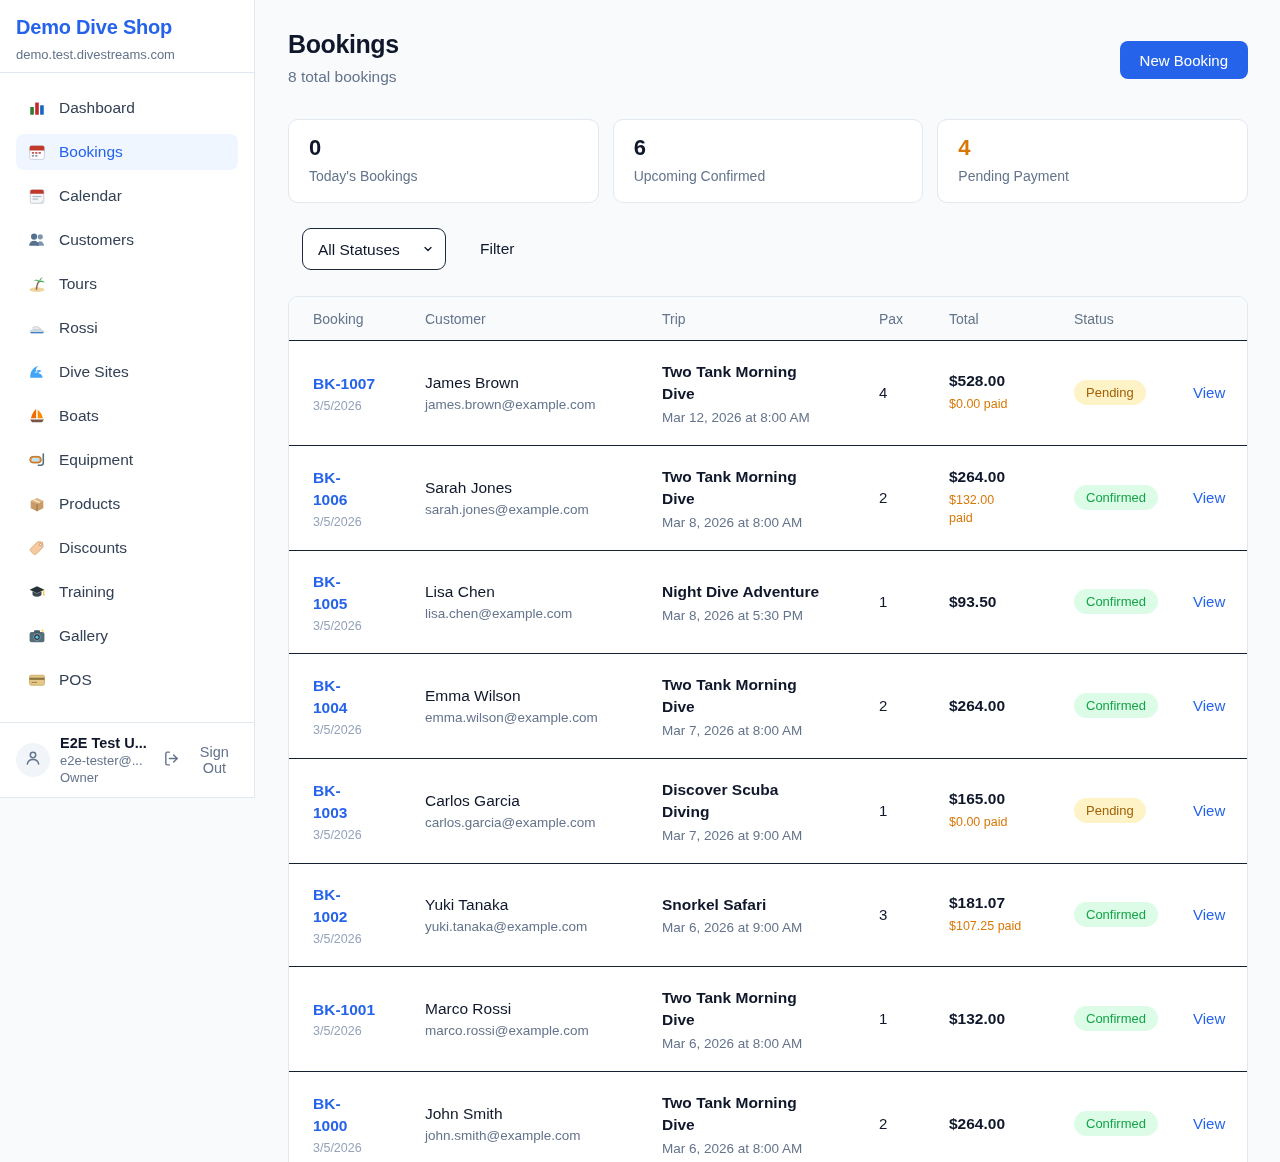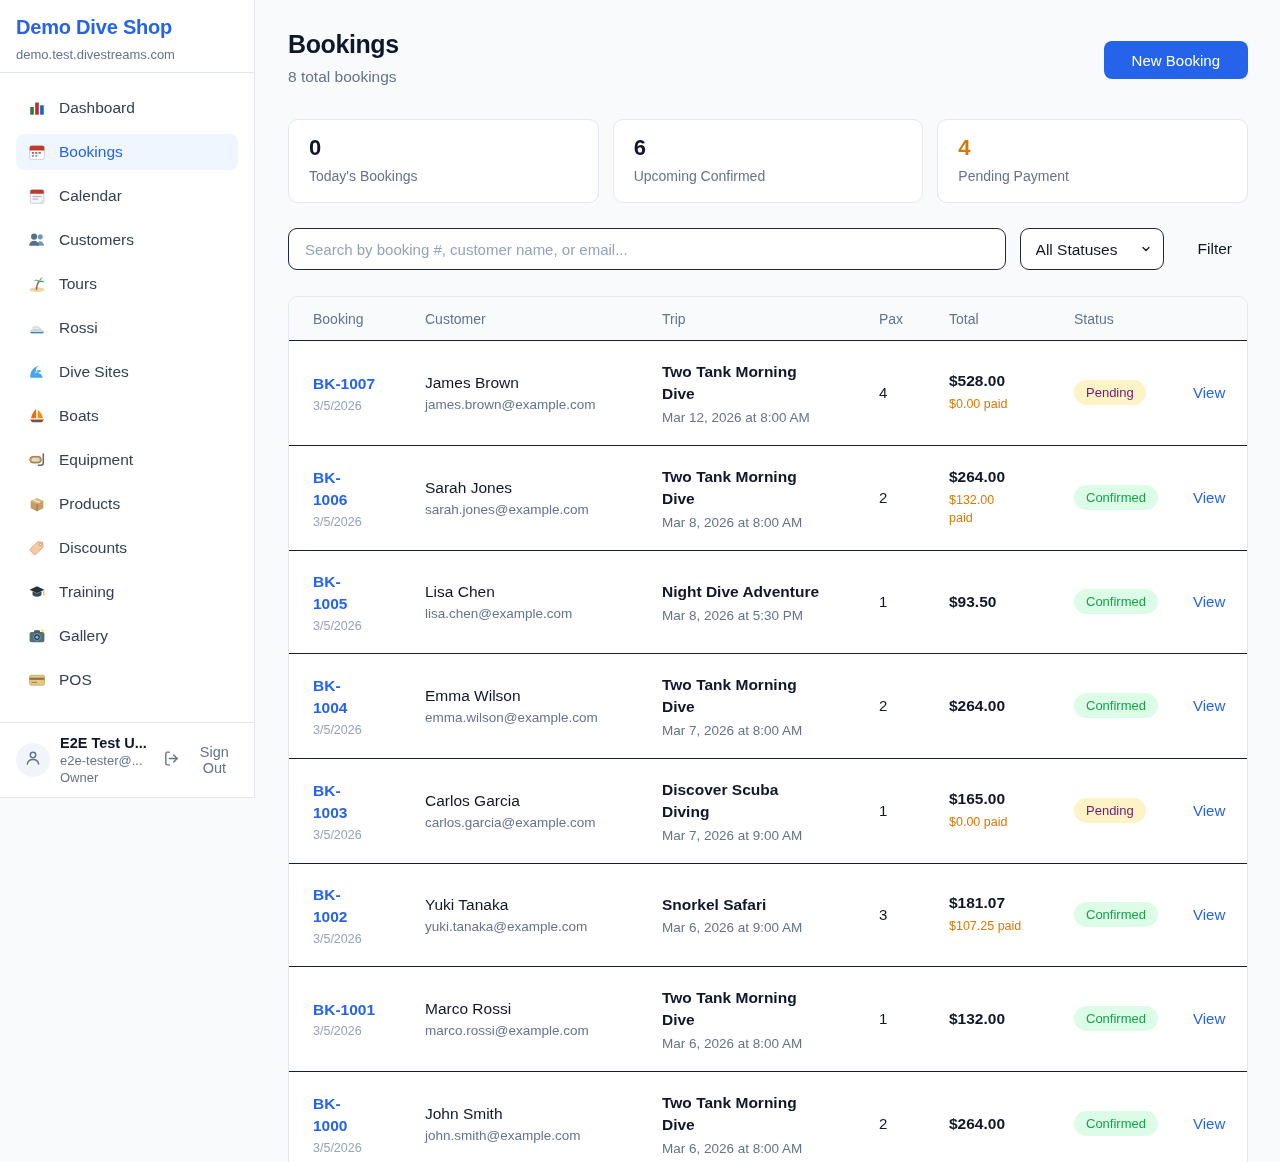--- a/index.html
+++ b/index.html
@@ -49,21 +49,21 @@
     background:none; border:none; color:#64748b;
     font-size:14.5px; font-family:inherit; cursor:pointer; margin-left:2px;
   }
   
   .main { margin-left:255px; padding:30px 32px 0 33px; }
   .header-row { display:flex; justify-content:space-between; align-items:flex-start; }
   .page-title { font-size:25px; font-weight:700; letter-spacing:-0.4px; }
   .page-subtitle { font-size:15.5px; color:#64748b; margin-top:9px; }
   .primary-btn {
     background:#2563eb; color:#ffffff; border:none; border-radius:8px;
-    height:38px; padding:0 28px; font-size:15px; font-weight:500;
+    height:38px; padding:0 20px; font-size:15px; font-weight:500;
     font-family:inherit; cursor:pointer; margin-top:11px;
   }
   .stats-row { display:flex; gap:14px; margin-top:33px; }
   .stat-card {
     flex:1; height:84px; background:#ffffff;
     border:1px solid #e2e8f0; border-radius:10px; padding:15px 20px;
   }
   .stat-value { font-size:22px; font-weight:700; color:#0f172a; }
   .stat-value.highlight { color:#d97706; }
   .stat-label { font-size:14px; color:#64748b; margin-top:7px; }
@@ -107,21 +107,21 @@
   .cust-email { font-size:13.5px; color:#64748b; margin-top:5px; }
   .trip-name { font-size:15.5px; font-weight:600; color:#0f172a; white-space:pre-line; line-height:1.45; }
   .trip-date { font-size:13.5px; color:#64748b; margin-top:4px; }
   .pax-val { font-size:15px; color:#0f172a; }
   .total-amt { font-size:15.5px; font-weight:700; color:#0f172a; }
   .total-paid { font-size:12.5px; color:#d97706; margin-top:5px; white-space:pre-line; line-height:1.45; }
   .badge {
     display:inline-block; font-size:13px; font-weight:500;
     border-radius:999px; padding:5px 12px;
   }
-  .badge--pending { background:#fef3c7; color:#701a75; }
+  .badge--pending { background:#fef3c7; color:#a16207; }
   .badge--confirmed { background:#dcfce7; color:#16a34a; }
   .view-link { color:#2563eb; font-size:15px; font-weight:500; cursor:pointer; }
 </style>
 </head>
 <body>
 
 <aside class="sidebar">
   <div class="sidebar-header">
     <div class="shop-name">Demo Dive Shop</div>
     <div class="shop-domain">demo.test.divestreams.com</div>
@@ -339,21 +339,20 @@
     <div class="stat-label">Upcoming Confirmed</div>
   </div>
 
   <div class="stat-card">
     <div class="stat-value highlight">4</div>
     <div class="stat-label">Pending Payment</div>
   </div>
 </div>
 
   <div class="controls-row">
-    <input class="search-input" type="text" placeholder="Search by booking #, customer name, or email..." style="">
     <div class="select-wrap">
       <select class="status-select" id="status-select"><option>All Statuses</option></select>
       <span class="chevron">
         <svg width="12" height="12" viewBox="0 0 24 24" fill="none" stroke="#0f172a" stroke-width="2.6" stroke-linecap="round" stroke-linejoin="round">
           <polyline points="6 9 12 15 18 9"></polyline>
         </svg>
       </span>
     </div>
     <button class="filter-btn">Filter</button>
   </div>

